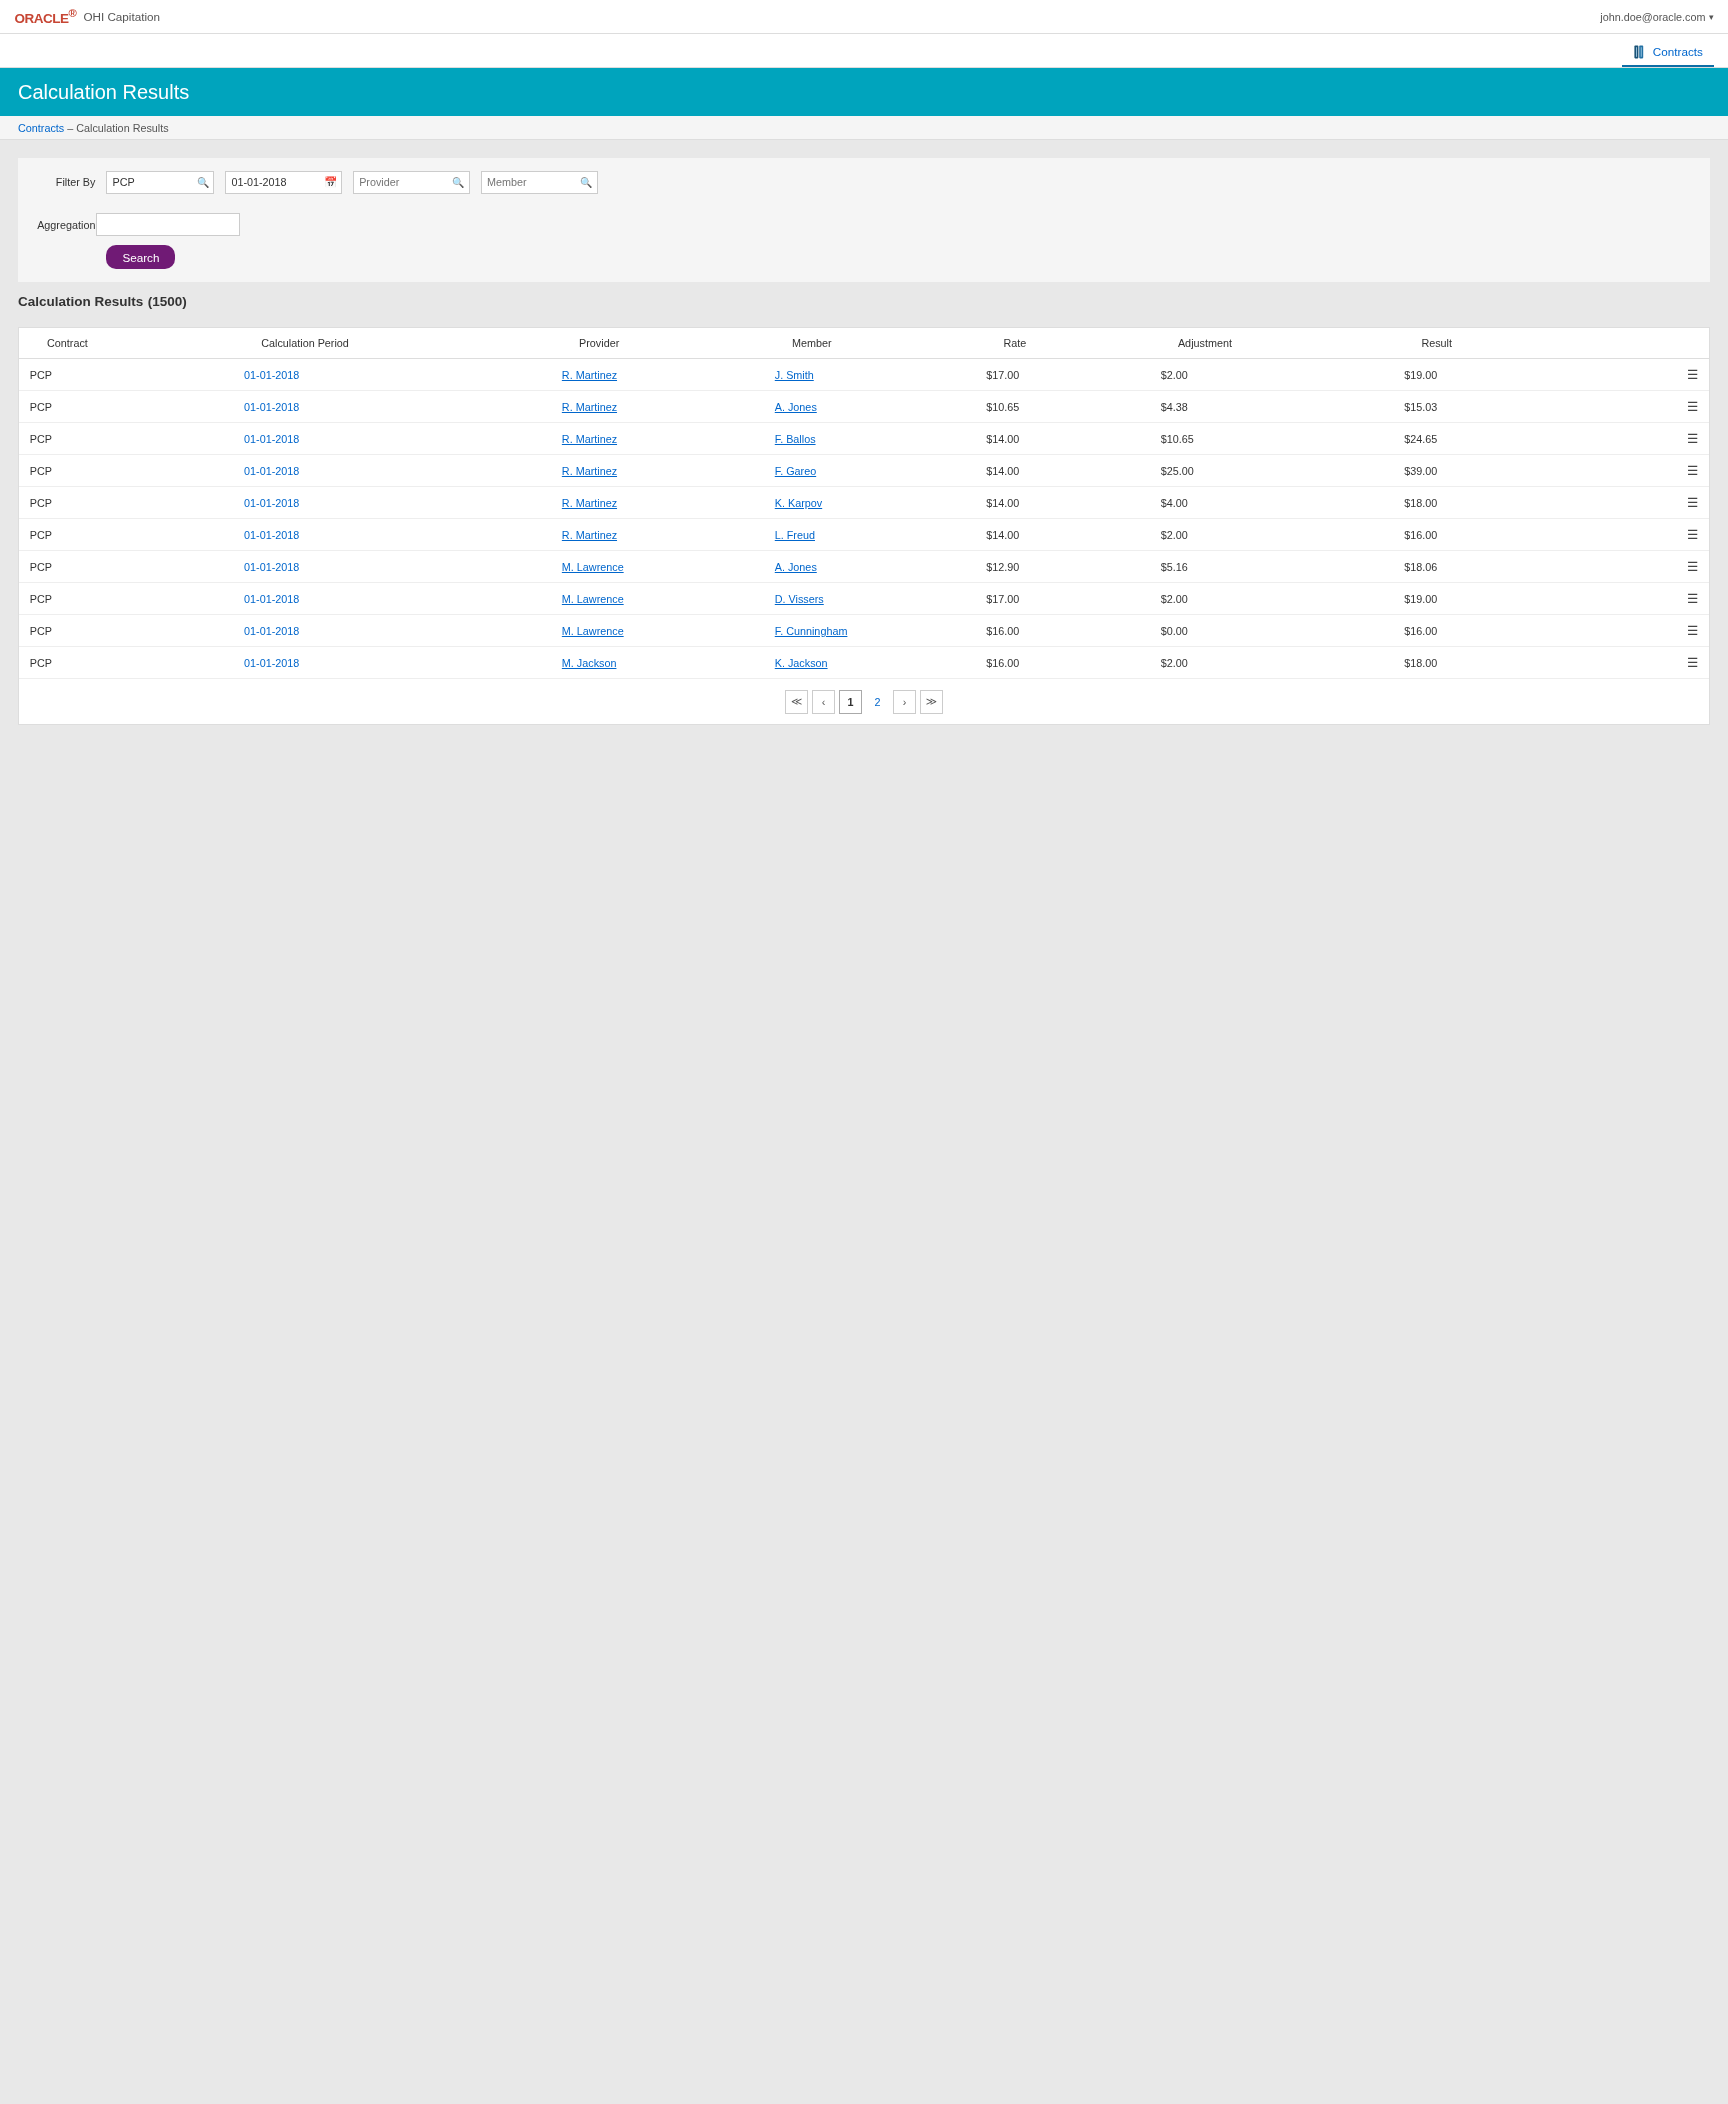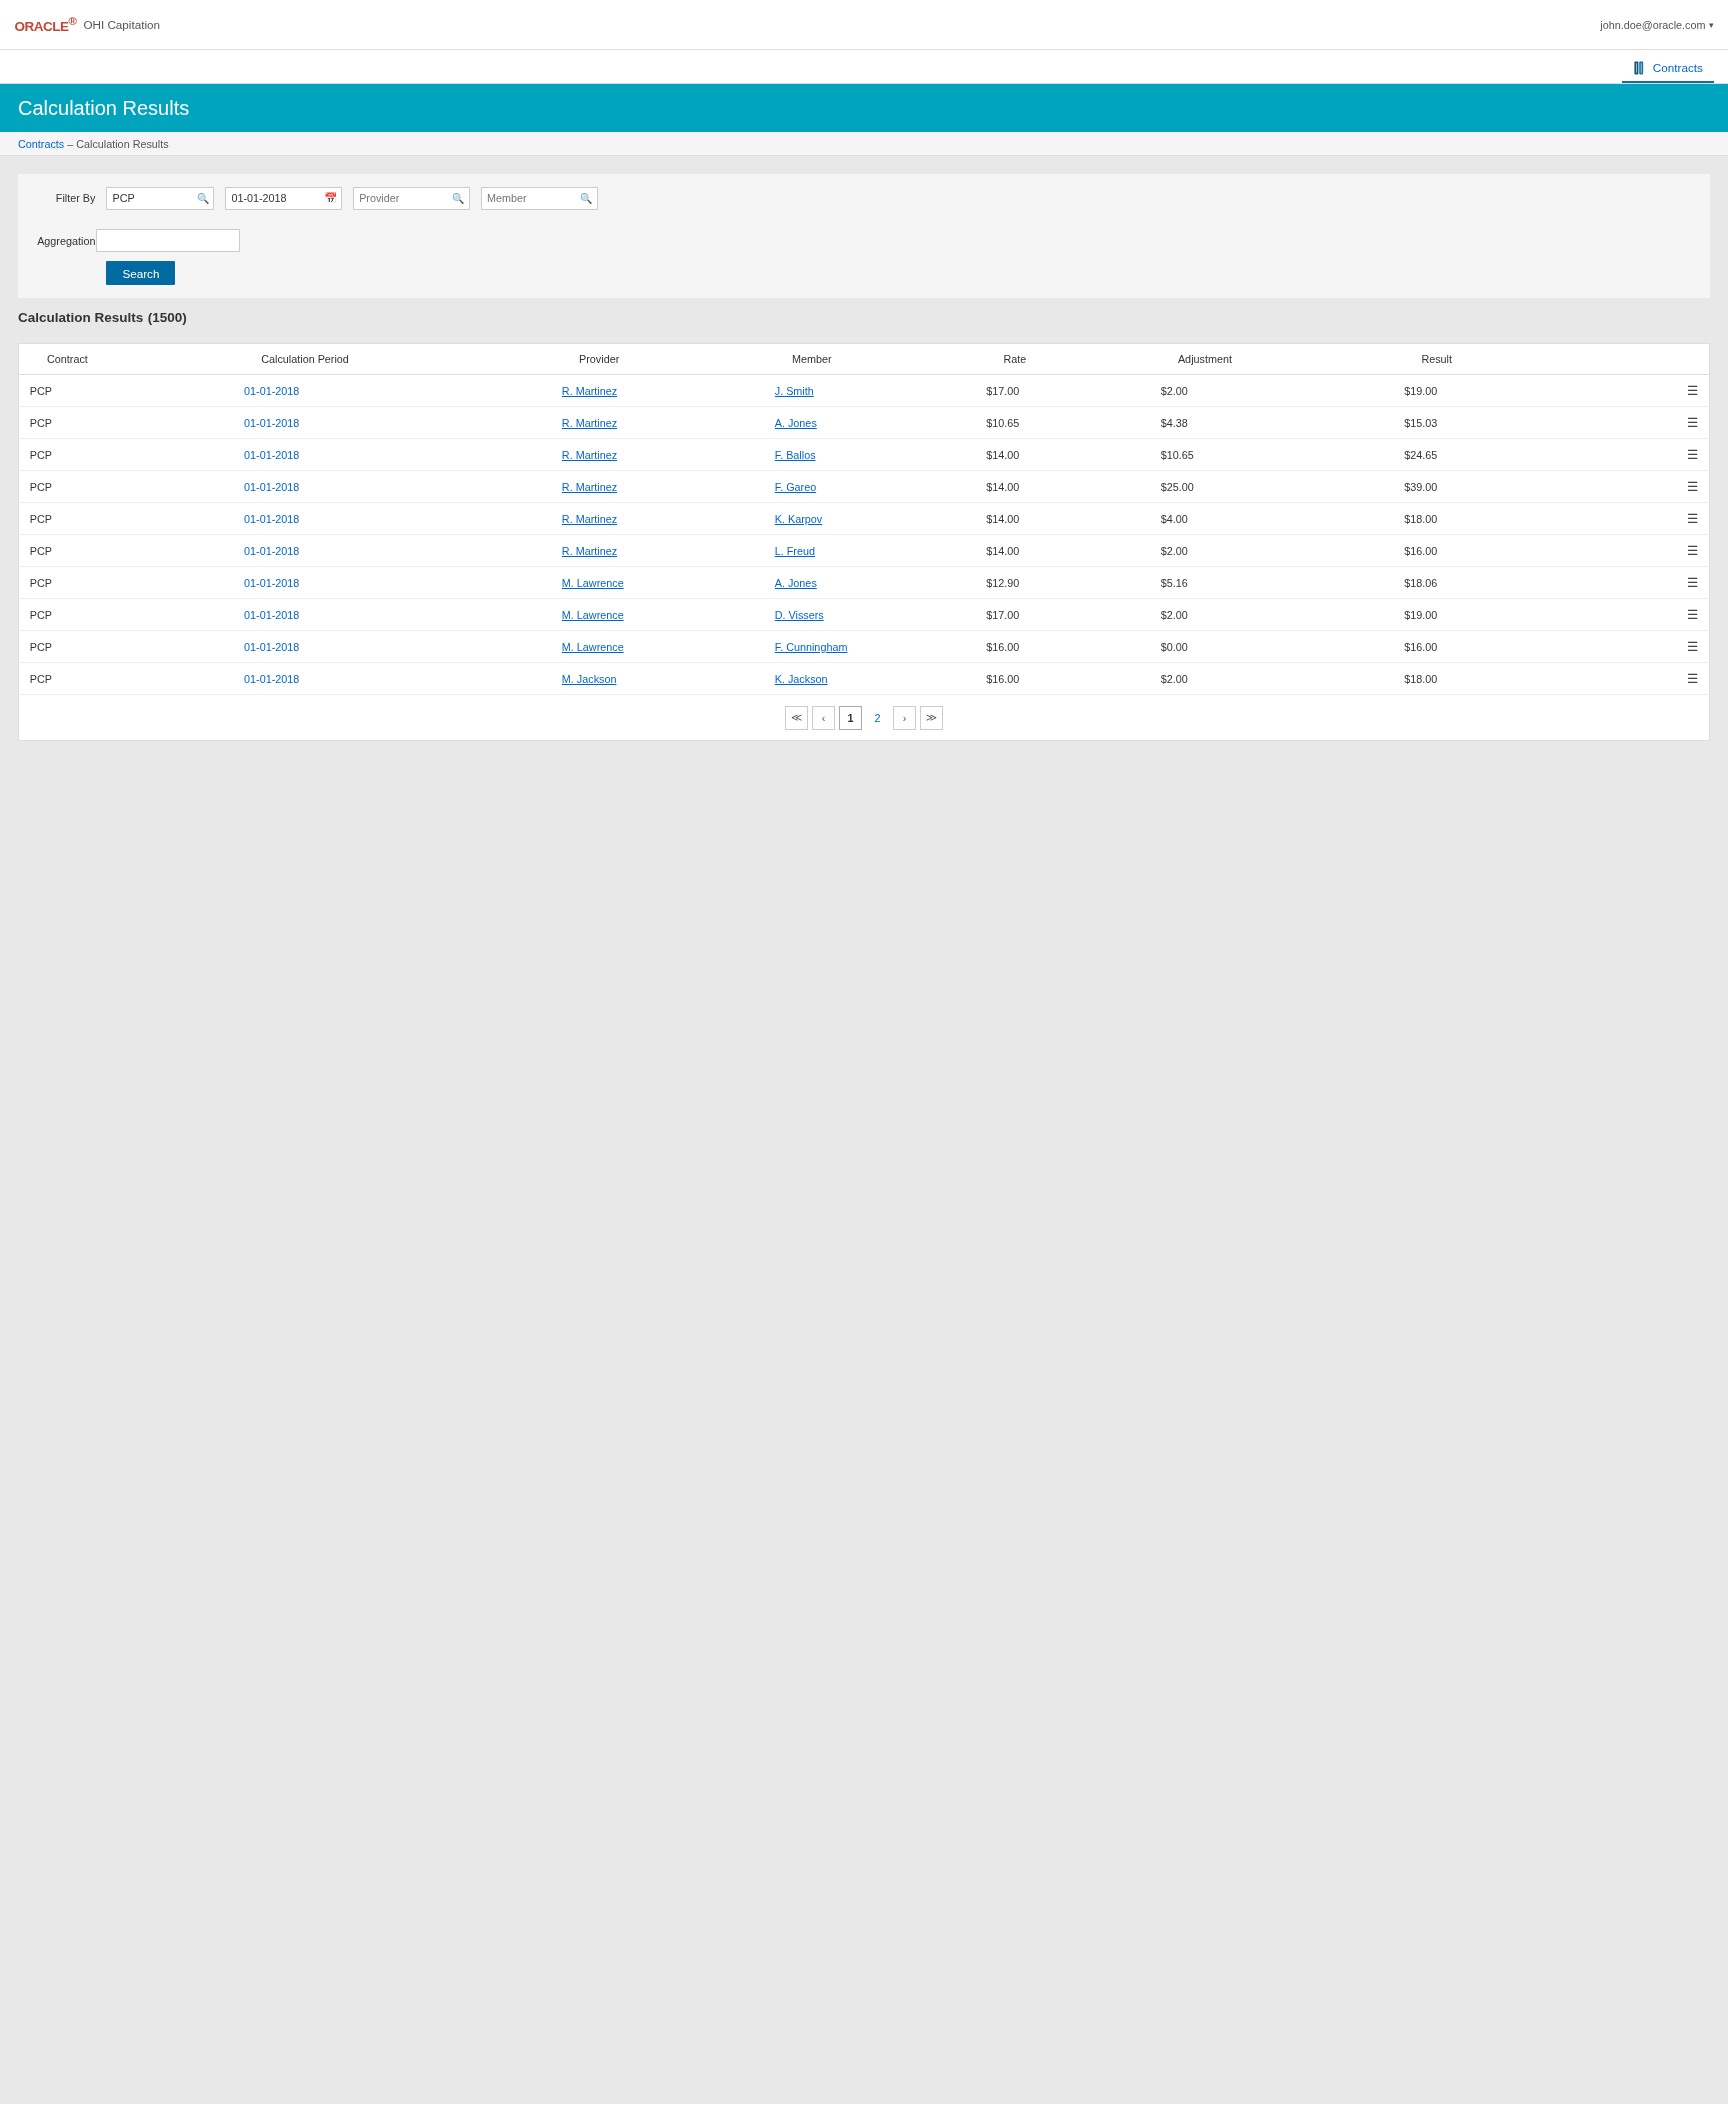--- a/index.html
+++ b/index.html
@@ -6,21 +6,21 @@
     body {
       font-family: Arial, Helvetica, sans-serif;
       font-size: 11.7px;
       background: #e8e8e8;
       min-height: 2104px;
     }
 
     
     .top-bar {
       background: #fff;
-      height: 50px;
+      height: 34px;
       display: flex;
       align-items: center;
       justify-content: space-between;
       padding: 0 14.4px;
       border-bottom: 0.9px solid #ddd;
     }
     .logo-area {
       display: flex;
       align-items: center;
       gap: 7.2px;
@@ -174,27 +174,27 @@
       background: #fff;
       width: 144px;
     }
 
     
     .search-btn-wrap {
       margin-top: 9px;
       margin-left: 74px;
     }
     .search-btn {
-      background: #0369a1;
+      background: #701a75;
       color: #fff;
       border: none;
       padding: 5.4px 16px;
       font-size: 11.7px;
       cursor: pointer;
-      border-radius: 1px;
+      border-radius: 10px;
     }
 
     
     .results-title {
       font-size: 13.5px;
       font-weight: bold;
       color: #333;
       margin-bottom: 9px;
     }
 

